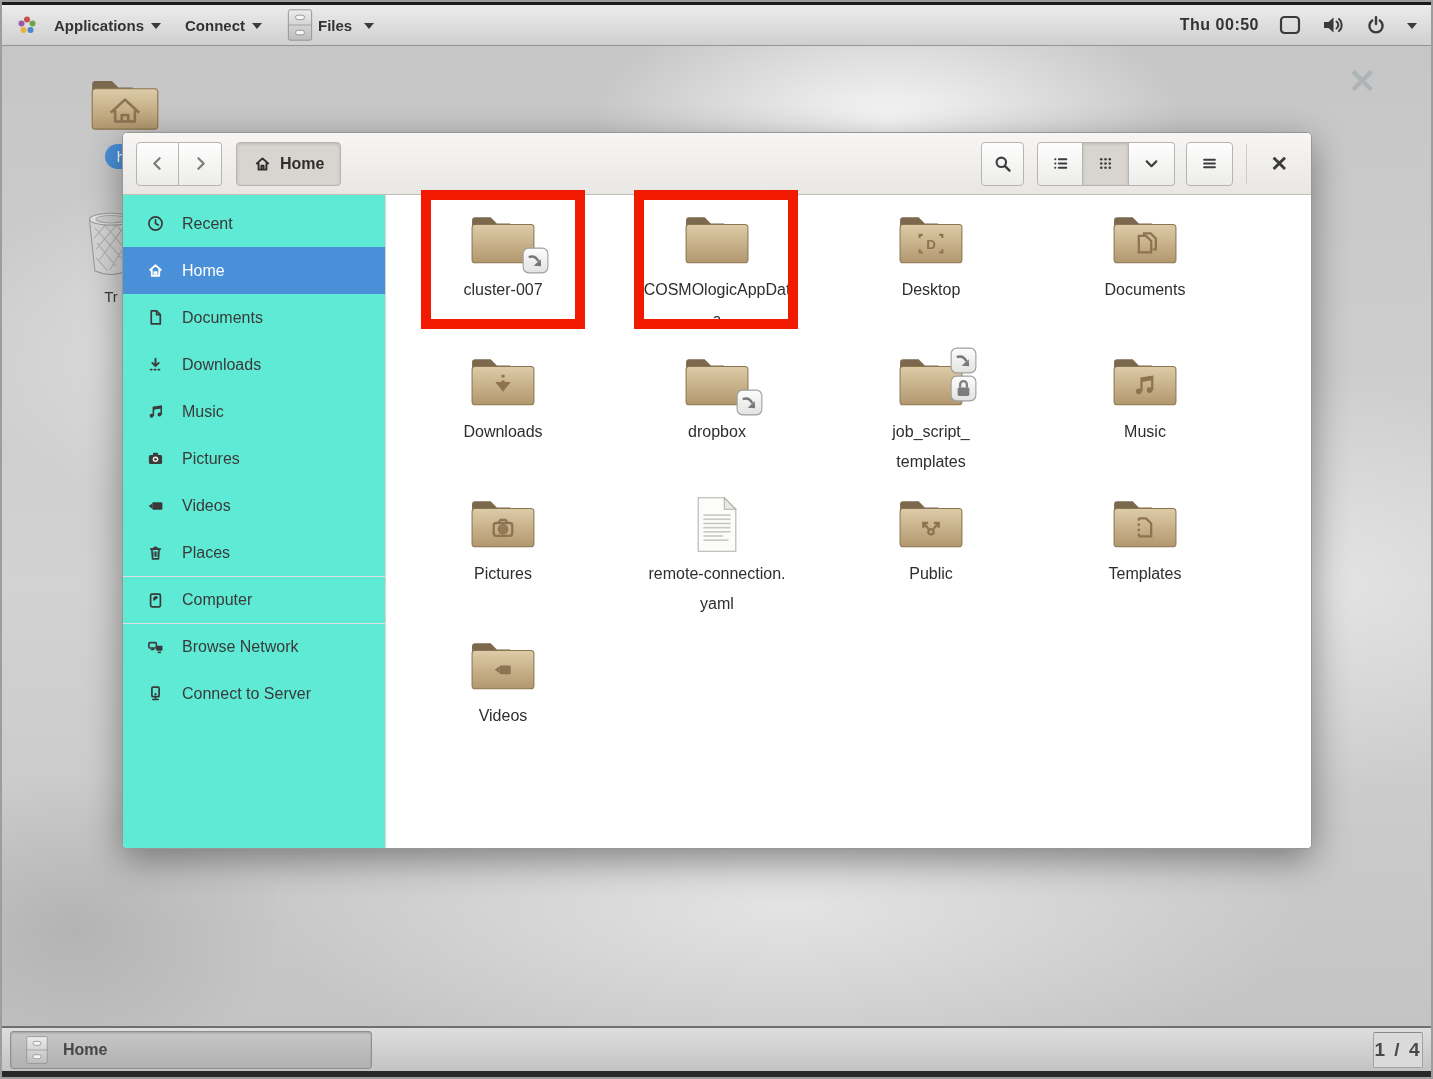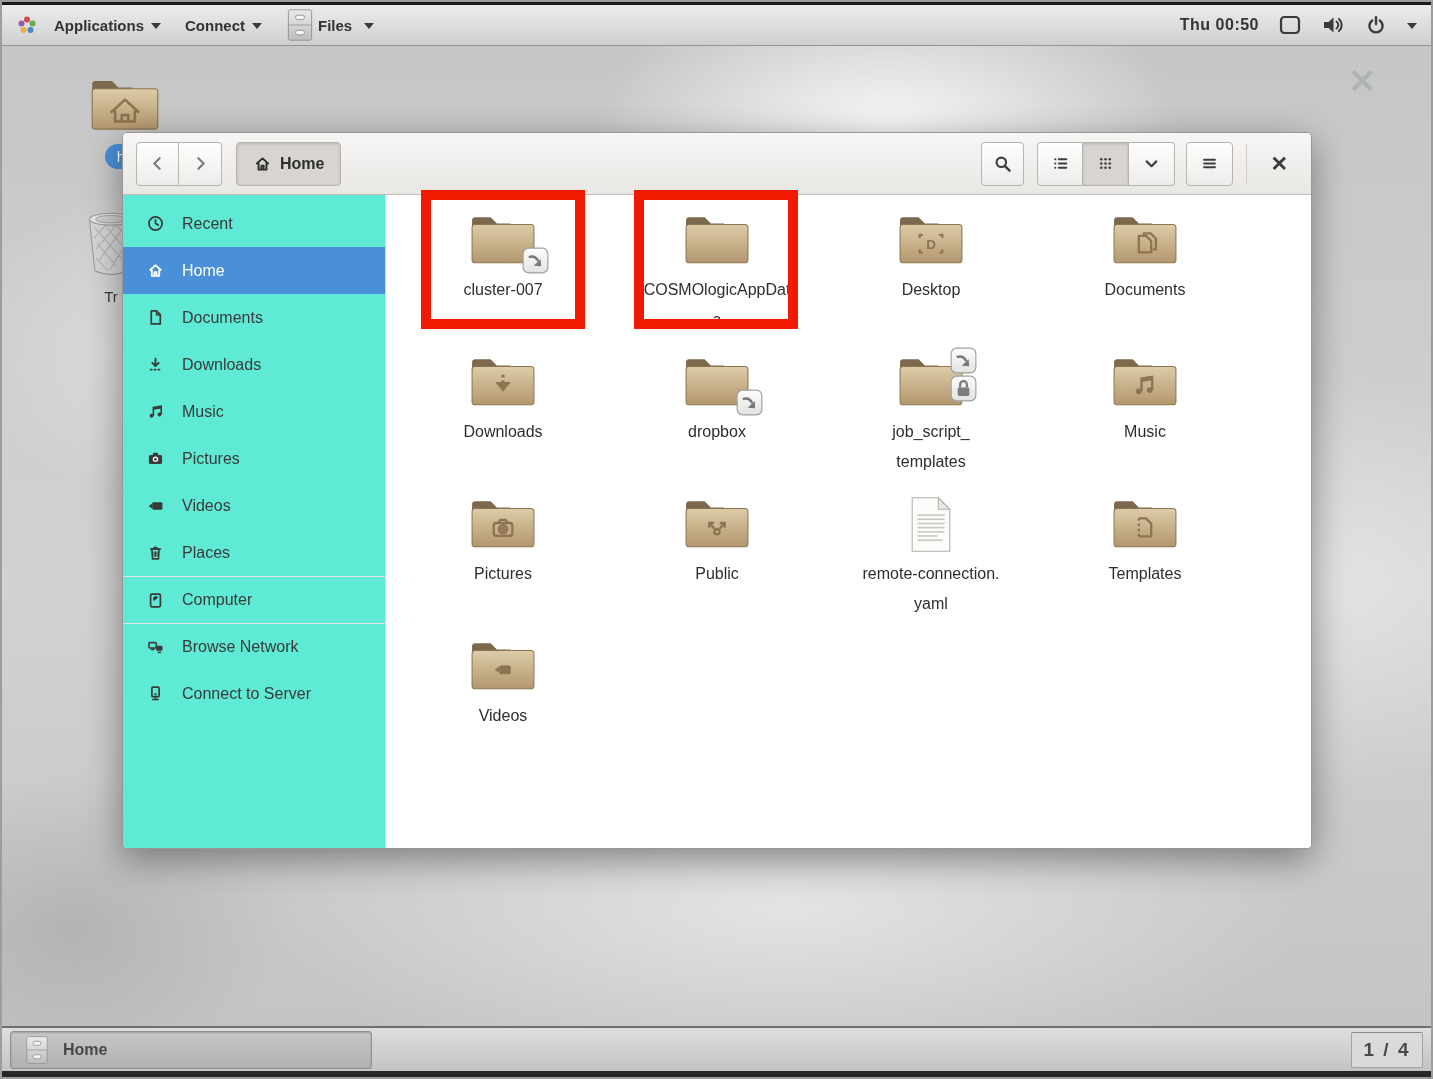--- a/index.html
+++ b/index.html
@@ -84,21 +84,21 @@
     z-index:60; pointer-events:none; }
 
   
   .taskbar { position:absolute; left:0; bottom:0; width:100%; height:51px;
     background:linear-gradient(#dedede,#c3c3c3); border-top:2px solid #6f6f6f;
     border-bottom:6px solid #282828; z-index:200; display:flex; align-items:center; padding:0 8px; }
   .task-btn { width:362px; height:38px; background:linear-gradient(#c7c7c7,#b1b1b1);
     border:1px solid #8f8f8f; border-radius:3px; display:flex; align-items:center;
     gap:14px; padding:0 14px; color:#474747; font-weight:bold; font-size:16px;
     box-shadow:inset 0 1px 2px rgba(0,0,0,.2); }
-  .pager { margin-left:auto; width:72px; height:36px; background:#dadada;
+  .pager { margin-left:auto; width:50px; height:36px; background:#dadada;
     border:1px solid #a2a2a2; border-top-color:#8a8a8a; border-radius:2px;
     display:flex; align-items:center; justify-content:center; color:#4a4a4a;
     font-weight:bold; font-size:19px; letter-spacing:2px; }
 </style>
 </head>
 <body>
 
 <svg width="0" height="0" style="position:absolute">
   <defs>
     <linearGradient id="gf" x1="0" y1="0" x2="0" y2="1">
@@ -497,52 +497,52 @@
                   <path d="M27.5 26 l2-3 h5 l2 3"></path>
                   <circle cx="32" cy="32" r="4"></circle>
                   <circle cx="32" cy="32" r="1.6"></circle>
                 </g>
               </svg>
             </div>
             <div class="file-label">Pictures</div>
           </div>
 
           <div class="fitem">
-            <div class="icon-wrap">
-              <svg width="66" height="54" viewBox="0 0 64 52">
-                <path d="M2 16 V8 q0-3 3-3 h15 l6 6 h13 v5 z" fill="#7c684c"></path>
-                <rect x="2" y="12" width="60" height="37" rx="3" fill="url(#gf)" stroke="#8b744f"></rect>
-                <g stroke="#8d7351" stroke-width="2.2" fill="none">
-                  <circle cx="32" cy="34.5" r="2.6"></circle>
-                  <path d="M29.5 31.5 L24.5 26 M24.5 30.5 V26 h4.7"></path>
-                  <path d="M34.5 31.5 L39.5 26 M39.5 30.5 V26 h-4.7"></path>
-                </g>
-              </svg>
-            </div>
-            <div class="file-label">Public</div>
-          </div>
-
-          <div class="fitem">
             <div class="icon-wrap" style="display:flex; justify-content:center;">
               <svg width="46" height="57" viewBox="0 0 44 54">
                 <path d="M4 1.5 h25 l11 11 V52.5 H4 z" fill="#fcfcfb" stroke="#b2b0ab"></path>
                 <path d="M29 1.5 l11 11 h-11 z" fill="#e9e8e5" stroke="#b2b0ab"></path>
                 <g stroke="#c9c8c4" stroke-width="1.6">
                   <line x1="9" y1="18" x2="35" y2="18"></line>
                     <line x1="9" y1="22" x2="35" y2="22"></line>
                   <line x1="9" y1="26" x2="35" y2="26"></line>
                     <line x1="9" y1="30" x2="35" y2="30"></line>
                   <line x1="9" y1="34" x2="35" y2="34"></line>
                     <line x1="9" y1="38" x2="28" y2="38"></line>
                   <line x1="9" y1="42" x2="33" y2="42"></line>
                 </g>
               </svg>
             </div>
             <div class="file-label">remote-connection.
 yaml</div>
+          </div>
+
+          <div class="fitem">
+            <div class="icon-wrap">
+              <svg width="66" height="54" viewBox="0 0 64 52">
+                <path d="M2 16 V8 q0-3 3-3 h15 l6 6 h13 v5 z" fill="#7c684c"></path>
+                <rect x="2" y="12" width="60" height="37" rx="3" fill="url(#gf)" stroke="#8b744f"></rect>
+                <g stroke="#8d7351" stroke-width="2.2" fill="none">
+                  <circle cx="32" cy="34.5" r="2.6"></circle>
+                  <path d="M29.5 31.5 L24.5 26 M24.5 30.5 V26 h4.7"></path>
+                  <path d="M34.5 31.5 L39.5 26 M39.5 30.5 V26 h-4.7"></path>
+                </g>
+              </svg>
+            </div>
+            <div class="file-label">Public</div>
           </div>
 
           <div class="fitem">
             <div class="icon-wrap">
               <svg width="66" height="54" viewBox="0 0 64 52">
                 <path d="M2 16 V8 q0-3 3-3 h15 l6 6 h13 v5 z" fill="#7c684c"></path>
                 <rect x="2" y="12" width="60" height="37" rx="3" fill="url(#gf)" stroke="#8b744f"></rect>
                 <g stroke="#8d7351" stroke-width="2.2" fill="none">
                   <path d="M26 21.5 h7 l5 5 V39 H26"></path>
                   <path d="M26 21.5 V39" stroke-dasharray="2.4 2.6"></path>

